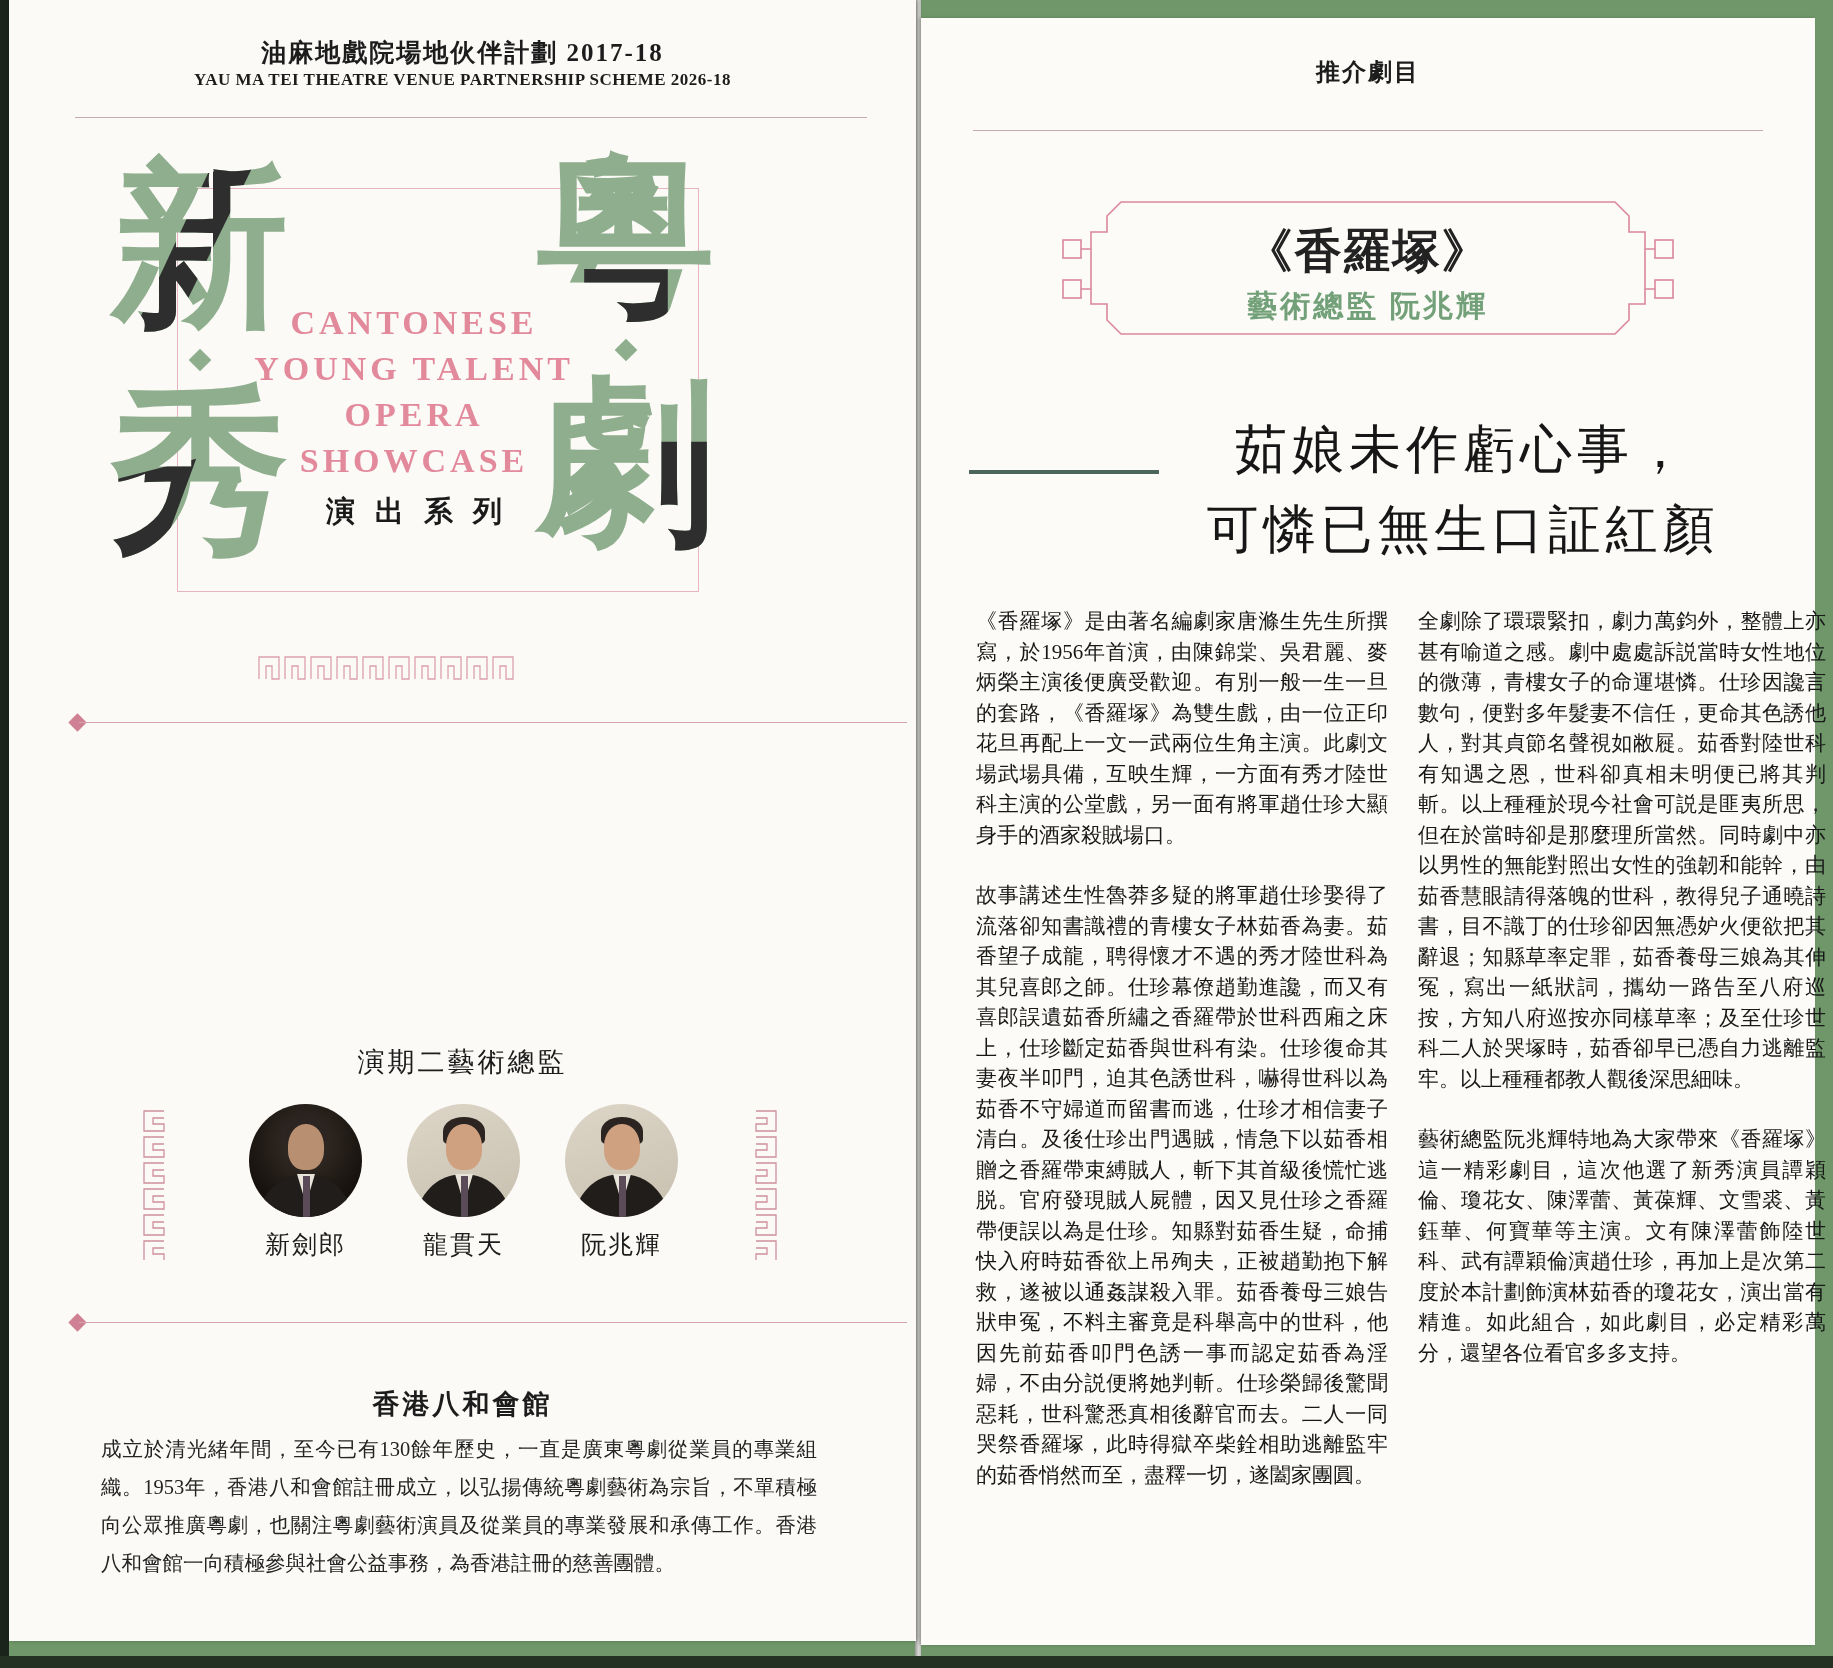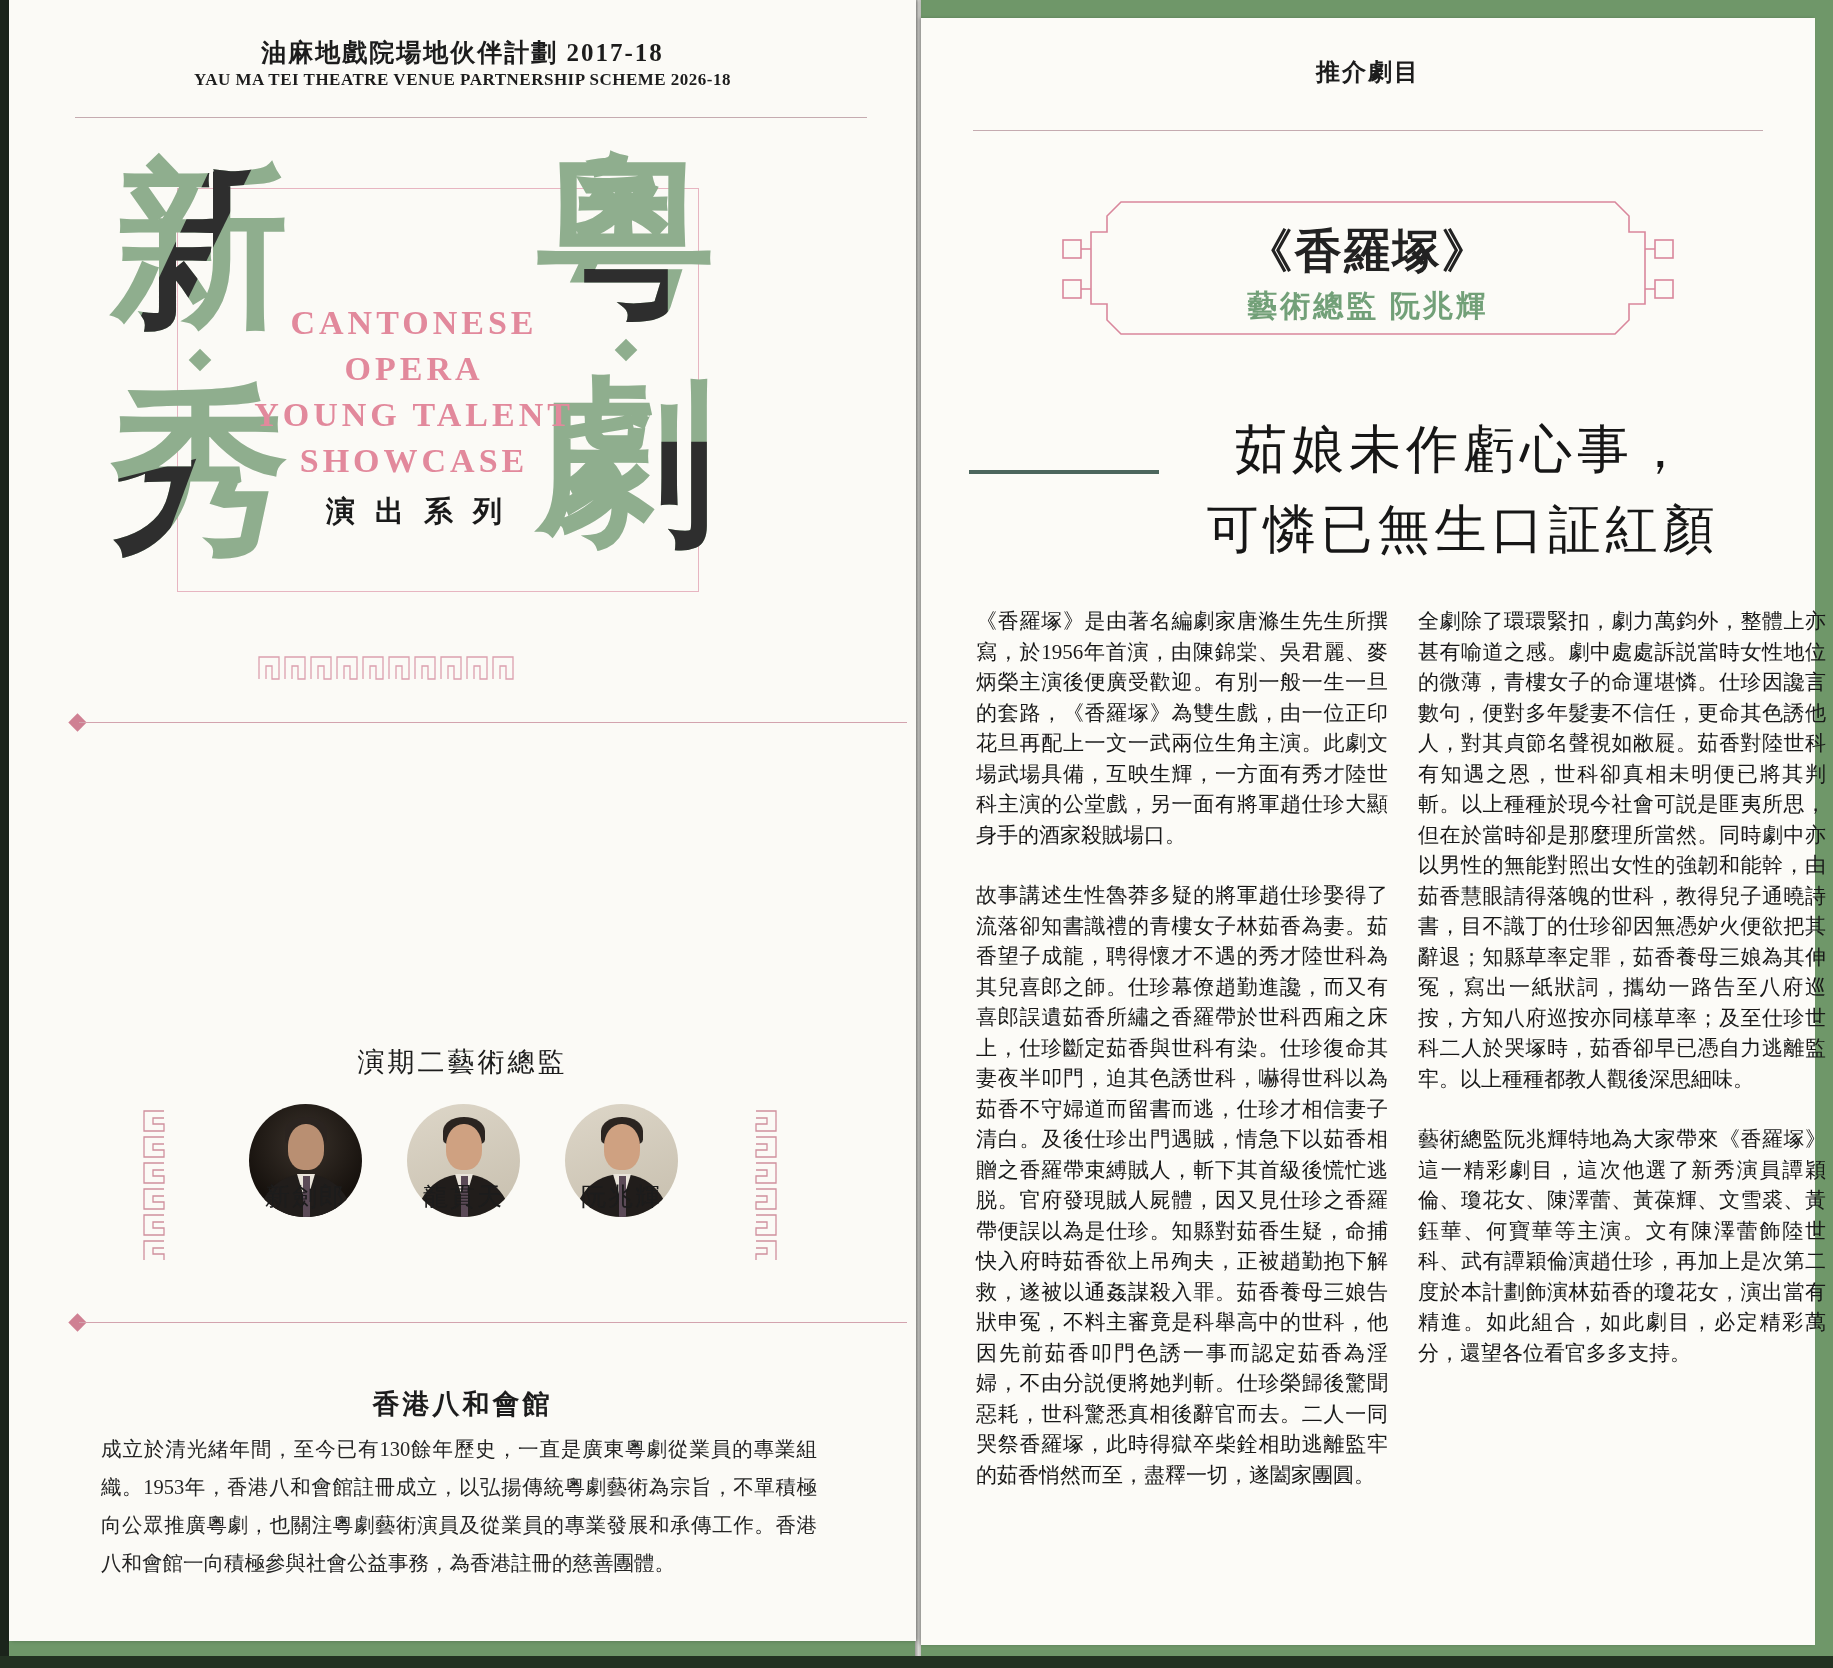--- a/index.html
+++ b/index.html
@@ -51,21 +51,21 @@
 
   .portrait-row{position:absolute;left:0;top:1104px;width:907px;height:115px;}
   .portrait{position:absolute;width:113px;height:113px;border-radius:50%;overflow:hidden;background:linear-gradient(160deg,#ddd6c8,#c7bfae);}
   .portrait.dark{background:radial-gradient(circle at 50% 35%,#3a322b,#16110d 70%);}
   .p-hair{position:absolute;left:36px;top:13px;width:42px;height:28px;border-radius:50% 50% 20% 20%;background:#2b2420;}
   .p-face{position:absolute;left:39px;top:20px;width:36px;height:46px;border-radius:48% 48% 42% 42%;background:#cfa181;}
   .portrait.dark .p-face{background:#b98f72;}
   .p-suit{position:absolute;left:9px;top:70px;width:95px;height:48px;border-radius:48px 48px 0 0;background:#211d1b;}
   .p-shirt{position:absolute;left:48px;top:70px;width:18px;height:30px;background:#e9e4da;clip-path:polygon(0 0,100% 0,50% 100%);}
   .p-tie{position:absolute;left:54px;top:72px;width:7px;height:42px;background:#5b4a57;}
-  .portrait-name{position:absolute;top:1180px;width:113px;text-align:center;font-size:25px;letter-spacing:2px;}
+  .portrait-name{position:absolute;top:1228px;width:113px;text-align:center;font-size:25px;letter-spacing:2px;}
 
   .lp-assoc-heading{position:absolute;left:0;top:1386px;width:907px;font-size:27px;font-weight:bold;letter-spacing:3px;}
   .lp-assoc-body{position:absolute;left:92px;top:1430px;width:716px;
     font-size:20.5px;line-height:38px;text-align:justify;color:#242424;}
 
   
   .rp-title-cn{position:absolute;left:0;top:38px;width:894px;font-size:24px;font-weight:bold;letter-spacing:2px;}
   .rp-title-en{position:absolute;left:0;top:72px;width:894px;font-size:17px;font-weight:600;letter-spacing:1px;}
 
   .plaque{position:absolute;left:108px;top:170px;width:678px;height:160px;}
@@ -117,22 +117,22 @@
     </span>
     <span class="char-dot"></span>
     <span class="bigchar">
       <span>劇</span>
       <span class="black-part clip-ju">劇</span>
     </span>
   </div>
 
   <div class="mast-en">
     <div>CANTONESE</div>
+    <div>YOUNG TALENT</div>
     <div>OPERA</div>
-    <div>YOUNG TALENT</div>
     <div>SHOWCASE</div>
   </div>
   <div class="mast-series">演出系列</div>
 
   <div class="meander-h">
     <svg width="258" height="32" xmlns="http://www.w3.org/2000/svg">
       <defs>
         <pattern id="mh1" width="26" height="32" patternUnits="userSpaceOnUse">
           <path d="M3 29 V7 H23 V29 H16 V16 H10 V29" fill="none" stroke="#dba0ae" stroke-width="1.3"></path>
         </pattern>

